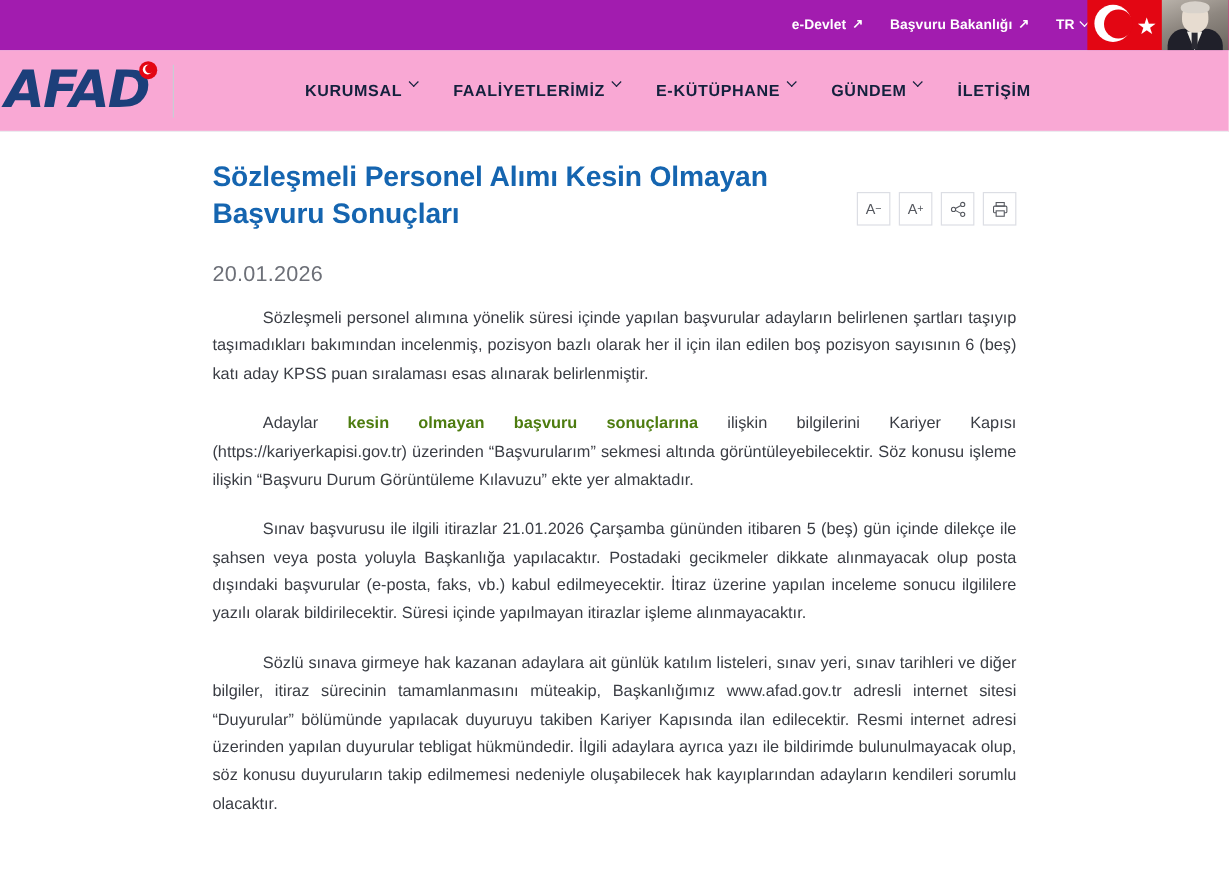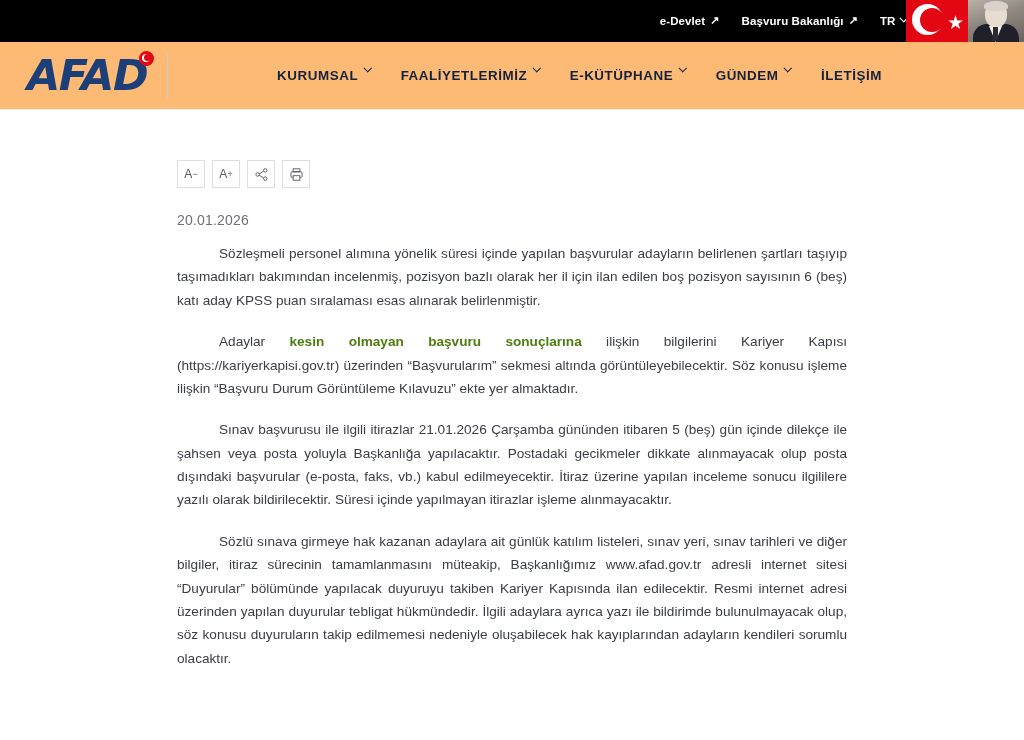--- a/index.html
+++ b/index.html
@@ -8,21 +8,21 @@
     width: 1024px; height: 740px;
     background: #ffffff;
     font-family: "Liberation Sans", sans-serif;
     overflow: hidden;
   }
 
   
   .topbar {
     position: relative;
     height: 42px;
-    background: #000000;
+    background: #a21caf;
     display: flex;
     align-items: center;
     justify-content: flex-end;
     overflow: hidden;
   }
   .topbar-links {
     display: flex;
     align-items: center;
     gap: 22px;
     margin-right: 118px;
@@ -135,25 +135,25 @@
   .portrait-tie {
     position: absolute;
     left: 25px; top: 27px;
     width: 5px; height: 14px;
     background: #2a2a33;
   }
 
   
   .header {
     height: 68px;
-    background: #fdba74;
+    background: #f9a8d4;
     border-bottom: 1px solid #ececf0;
     display: flex;
     align-items: center;
-    padding: 0 0 0 27px;
+    padding: 0 0 0 4px;
     position: relative;
   }
   .logo-area {
     display: flex;
     align-items: center;
     height: 100%;
     flex: 0 0 auto;
   }
   .logo-afad {
     position: relative;
@@ -273,21 +273,21 @@
     color: #55585f;
     position: relative;
   }
   .tool-btn .sup {
     font-size: 9px;
     vertical-align: super;
     line-height: 1;
   }
   .date {
     margin-top: 24px;
-    font-size: 14px;
+    font-size: 18px;
     color: #6d7078;
     letter-spacing: .2px;
   }
   .body-text { margin-top: 14px; }
   .body-text p {
     margin: 0 0 18px 0;
     font-size: 13.6px;
     line-height: 1.72;
     color: #3a3d44;
     text-align: justify;
@@ -364,20 +364,21 @@
 
     </span>
   </nav>
 
 </div>
 
 <div class="content">
   <div class="inner">
 
     <div class="title-row">
+      <h1 class="page-title">Sözleşmeli Personel Alımı Kesin Olmayan Başvuru Sonuçları</h1>
 
       <div class="tools">
         <div class="tool-btn">
           <span>A</span>
             <span class="sup">−</span>
         </div>
         <div class="tool-btn">
           <span>A</span>
             <span class="sup">+</span>
         </div>

